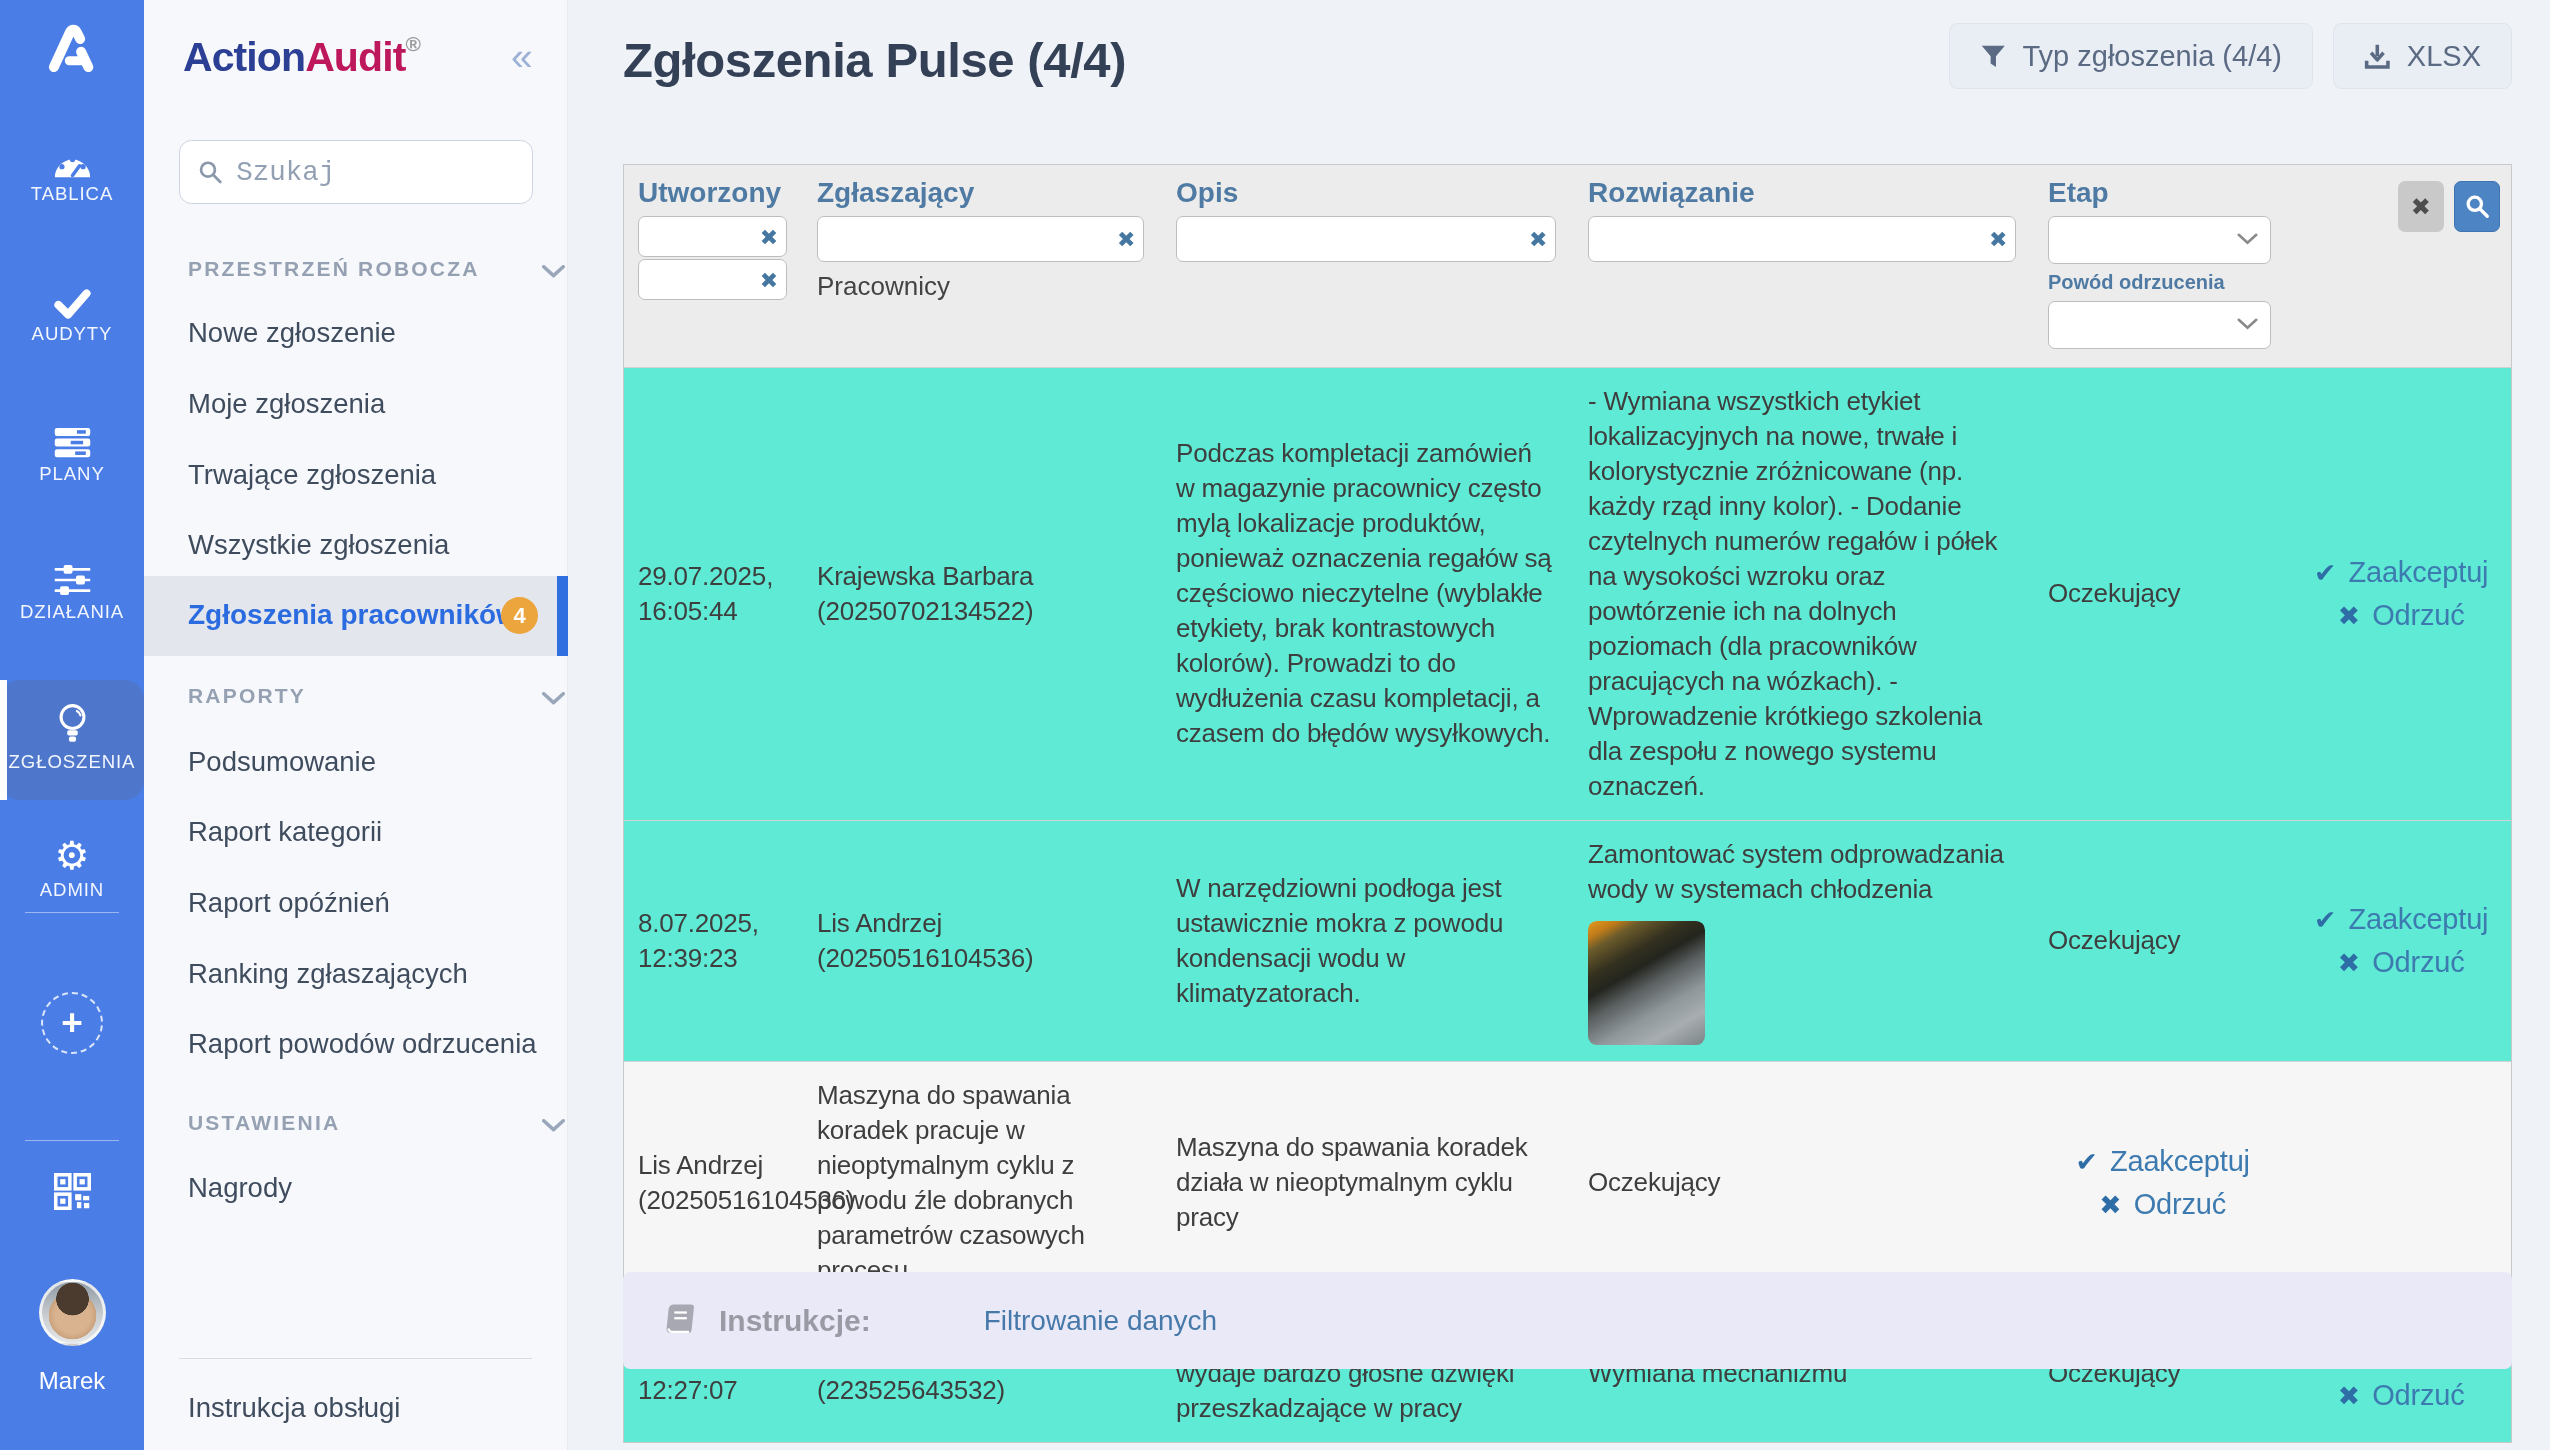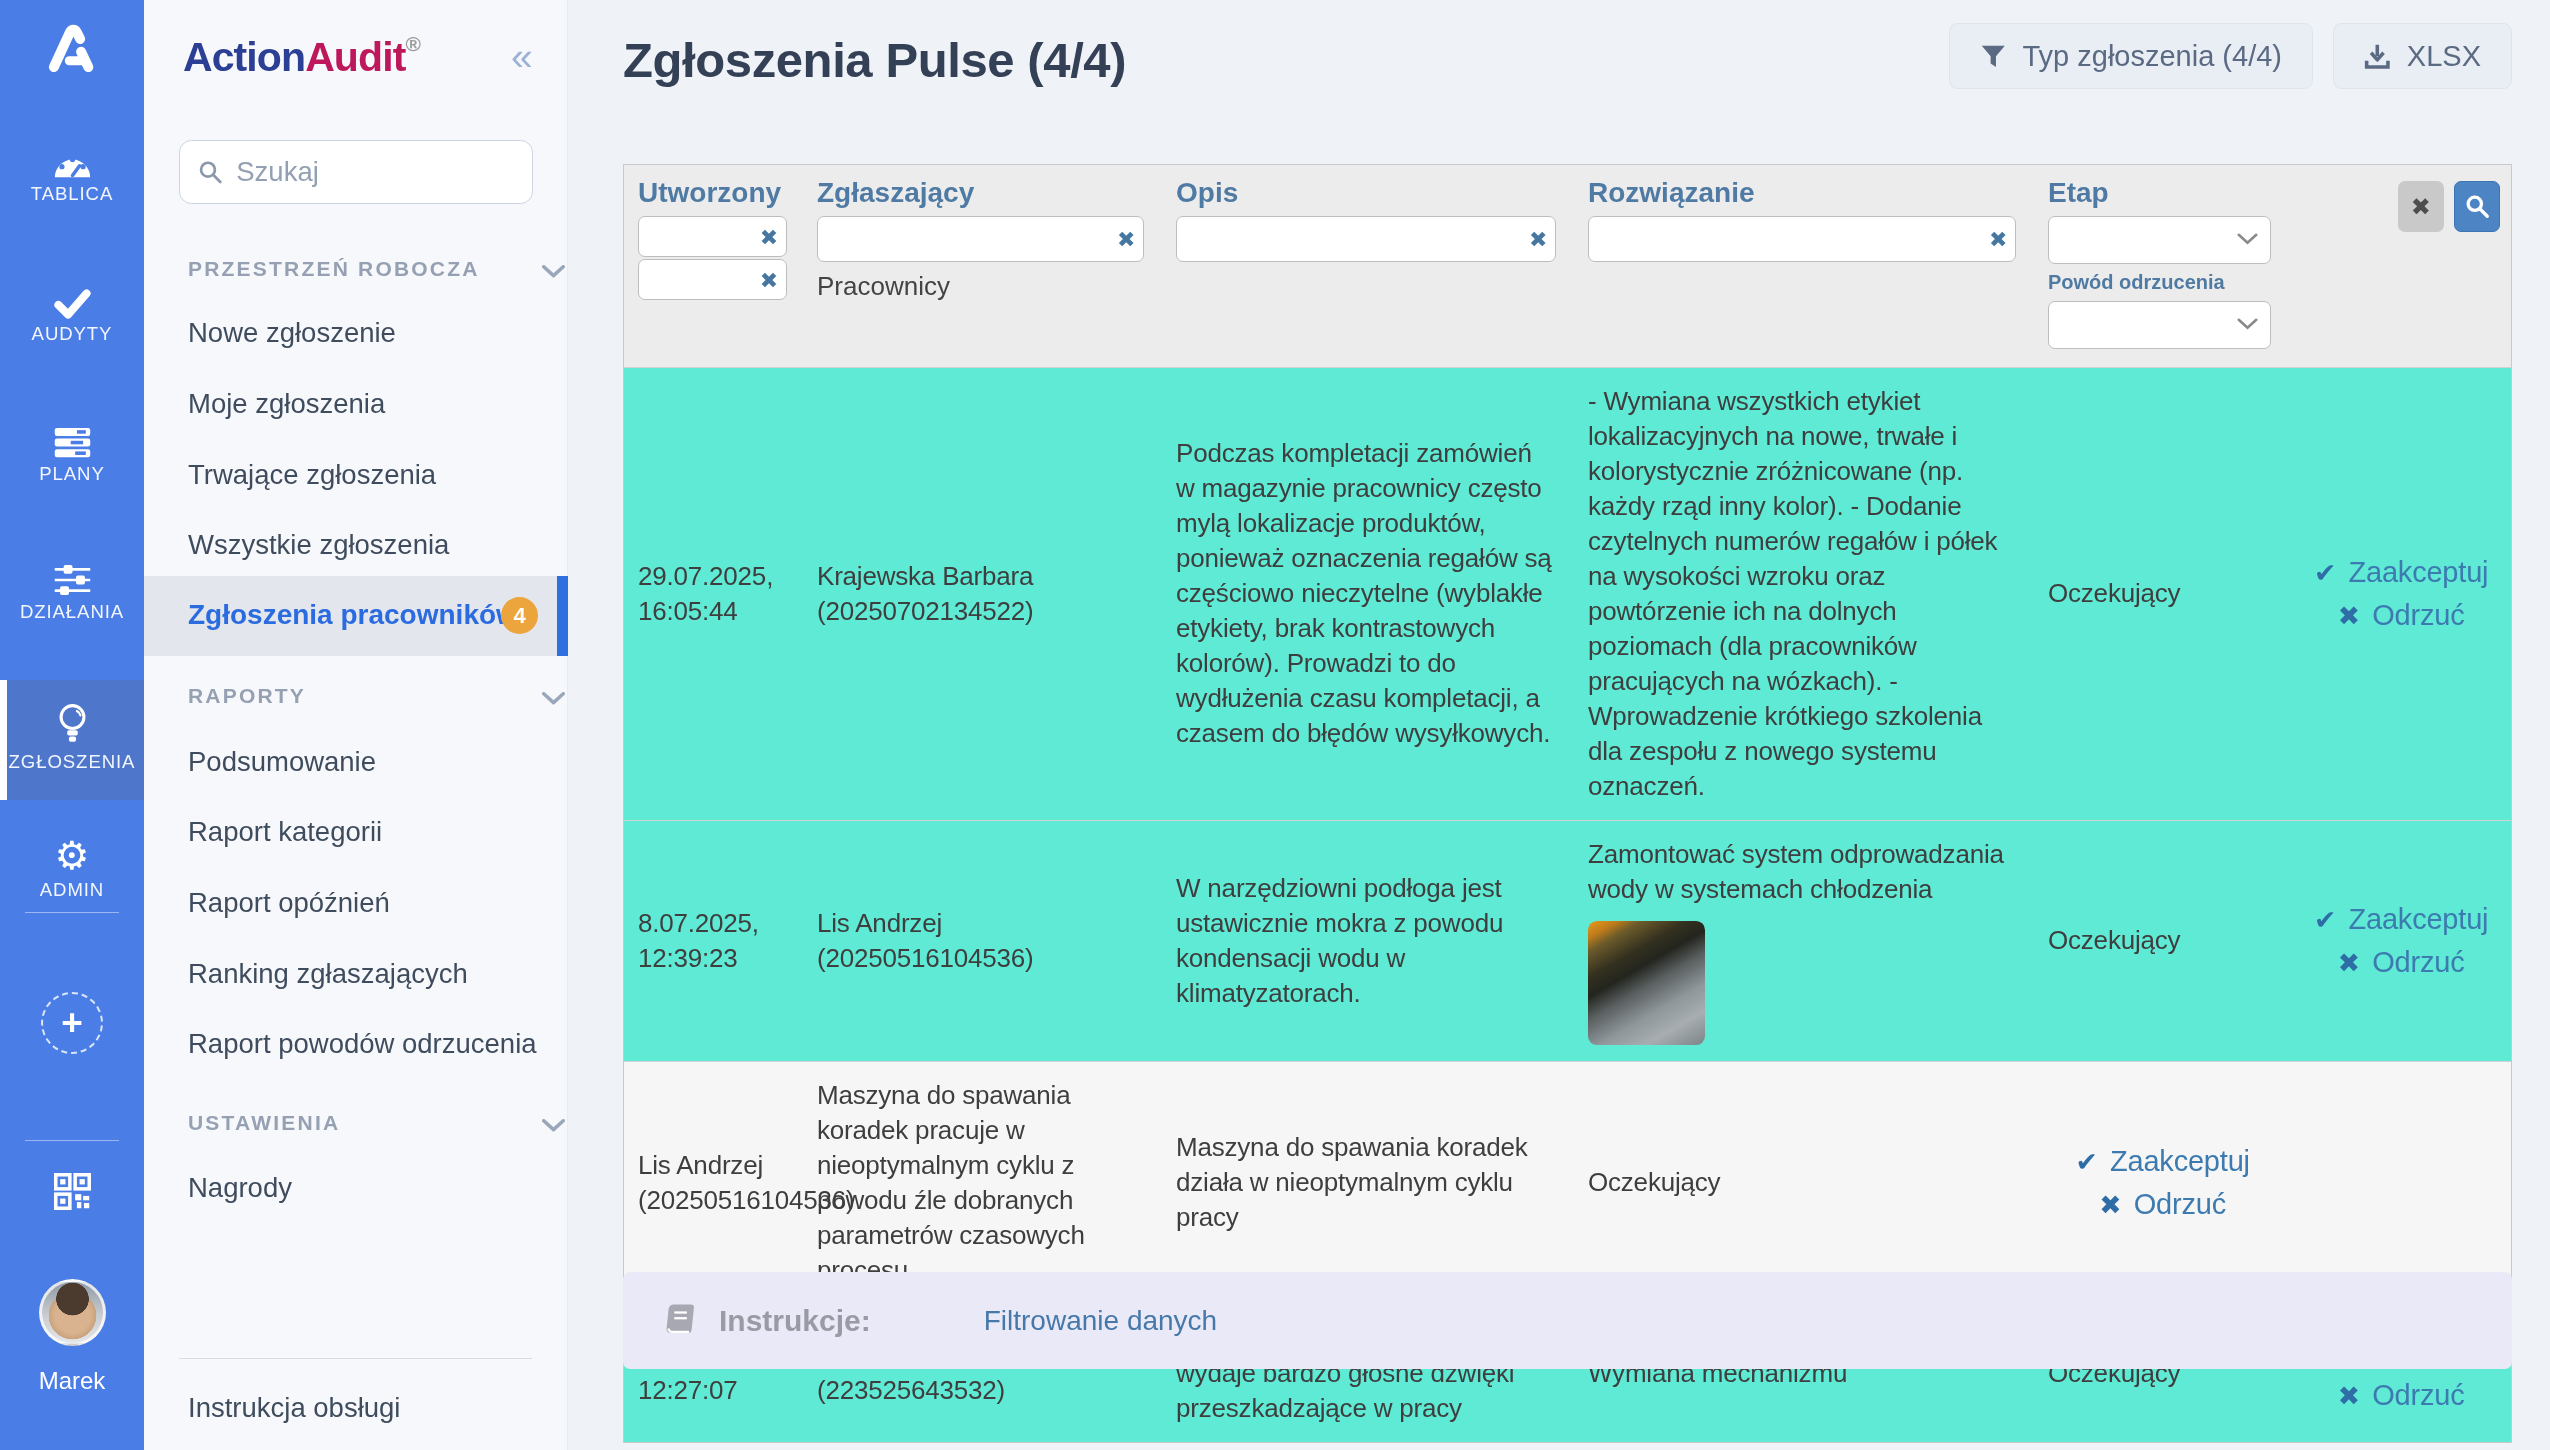--- a/index.html
+++ b/index.html
@@ -5,36 +5,36 @@
   * { box-sizing: border-box; margin: 0; padding: 0; }
   html,body { width:2550px; height:1450px; }
   body { font-family:"Liberation Sans", sans-serif; background:#eff2f7; overflow:hidden; }
   .screen { position:relative; width:2550px; height:1450px; }
 
   
   .rail { position:absolute; left:0; top:0; width:144px; height:1450px; background:#4a7de6; z-index:3; }
   .rail-logo { position:absolute; top:19.5px; left:0; width:144px; display:flex; justify-content:center; }
   .rail-item { position:absolute; left:0; width:144px; display:flex; flex-direction:column; align-items:center; gap:4px; cursor:pointer; }
   .rail-item .rlabel { color:#f2f6ff; font-size:18.6px; letter-spacing:0.9px; font-weight:400; }
-  .rail-item.active-band { background:#4e76cb; padding:23px 0 26.6px 0; }
+  .rail-item.active-band { background:#4e76cb; padding:23px 0 26.6px 0;border-radius:20px; }
   .rail-item.active-band::before { content:""; position:absolute; left:0; top:0; bottom:0; width:7px; background:#ffffff; }
   .glyph-icon { font-family:"DejaVu Sans", sans-serif; color:#fff; line-height:1; }
   .rail-divider { position:absolute; left:25px; right:25px; height:0.9px; background:rgba(255,255,255,.45); }
   .plus-circle { position:absolute; left:41px; width:62px; height:62px; border:2.7px dashed rgba(255,255,255,.8); border-radius:50%; display:flex; align-items:center; justify-content:center; color:#fff; font-size:37px; font-weight:bold; cursor:pointer; }
   .avatar { position:absolute; left:39px; width:67px; height:67px; border-radius:50%; border:3.5px solid rgba(255,255,255,.75); cursor:pointer;
             background: radial-gradient(circle at 50% 28%, #4a3b2e 0 30%, transparent 31%),
                         radial-gradient(circle at 50% 55%, #d9b38f 0 38%, #caa27e 52%, transparent 53%),
                         linear-gradient(180deg,#8f9aa4 0%, #c9cdd1 55%, #e4e6e8 100%); }
   .rail-user { position:absolute; left:0; width:144px; text-align:center; color:#fff; font-size:24px; }
 
   
   .sidebar { position:absolute; left:144px; top:0; width:424px; height:1450px; background:#f7f8fb; border-right:0.9px solid #e8ebf0; z-index:2; }
   .collapse { position:absolute; top:35px; left:367px; color:#9db1d6; font-size:39px; cursor:pointer; }
   .search-box { position:absolute; left:35px; top:140px; width:354px; height:64px; background:#fff; border:1.8px solid #ccd4e0; border-radius:12.4px; display:flex; align-items:center; padding:0 17.7px; gap:14px; }
-  .search-box input { border:none; outline:none; font-size:27.5px; color:#15803d; width:100%; font-family:Liberation Sans, sans-serif; background:transparent; }
+  .search-box input { border:none; outline:none; font-size:27.5px; color:#15803d; width:100%; font-family:Liberation Mono, monospace; background:transparent; }
   .search-box input::placeholder { color:#93a0b3; }
   .sec-title { position:absolute; left:44px; color:#95a1b2; font-size:21px; font-weight:bold; letter-spacing:2.2px; }
   .sec-chevron { position:absolute; left:354px; margin-top:1.8px; }
   .side-item { position:absolute; left:44px; font-size:27.5px; color:#3f4c5e; cursor:pointer; white-space:nowrap; }
   .active-row { position:absolute; left:0; top:576px; width:424px; height:80px; background:#e3e6ec; cursor:pointer; }
   .active-row::after { content:""; position:absolute; right:0; top:0; bottom:0; width:11.5px; background:#2f6fe0; }
   .active-row .alabel { position:absolute; left:44px; top:23px; font-size:28px; font-weight:bold; color:#2b6be0; white-space:nowrap; }
   .badge { position:absolute; left:357px; top:21px; width:37px; height:37px; background:#eca53c; border-radius:50%; color:#fff; font-size:22px; font-weight:bold; display:flex; align-items:center; justify-content:center; }
   .side-divider { position:absolute; left:35px; right:35px; top:1358px; height:0.9px; background:#d9dde3; }
 

